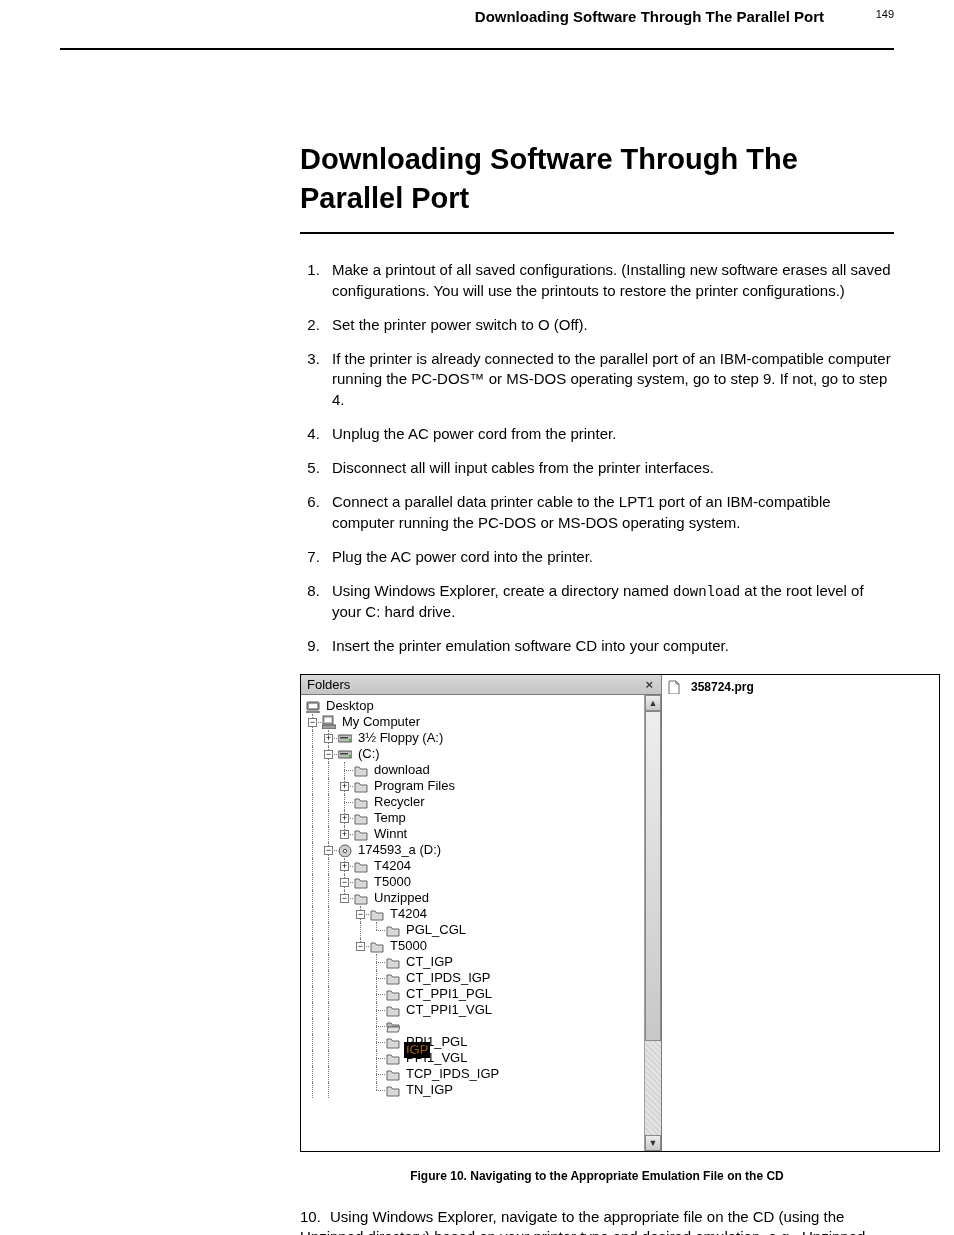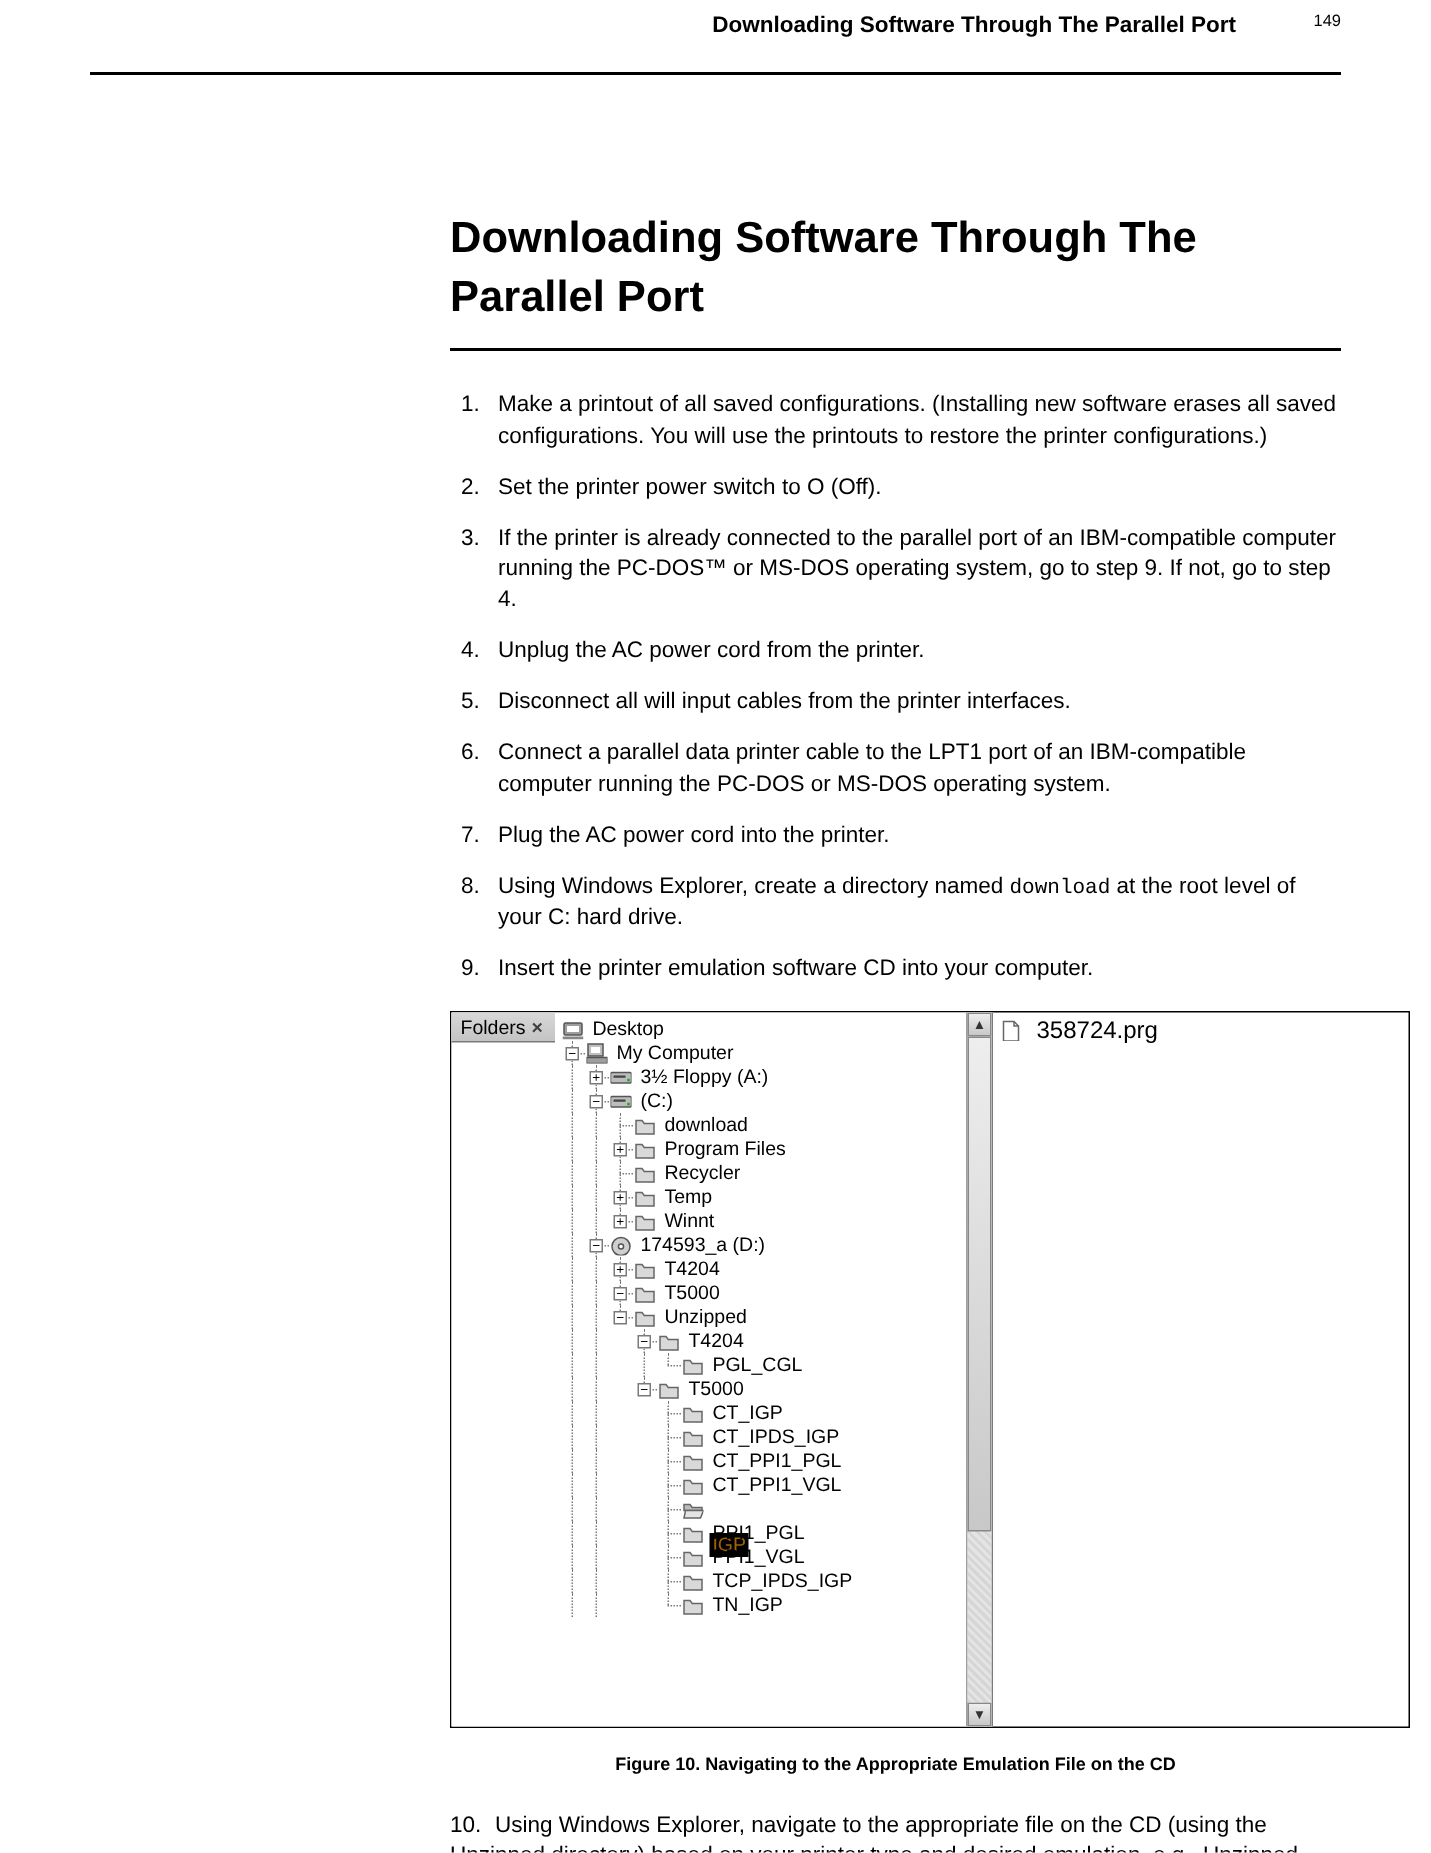--- a/index.html
+++ b/index.html
@@ -70,21 +70,21 @@
     width: 640px;
     height: 478px;
     border: 1px solid #000;
     box-sizing: border-box;
     background: #fff;
   }
   
   .folders-pane {
     width: 360px;
     display: flex;
-    flex-direction: row;
+    flex-direction: column;
     border-right: 1px solid #7a7a7a;
     background: #fff;
   }
   .folders-title {
     display: flex;
     align-items: center;
     justify-content: space-between;
     background: linear-gradient(#d8d8d8, #c4c4c4);
     border-bottom: 1px solid #7a7a7a;
     font-size: 13px;
@@ -224,21 +224,22 @@
     top: 0;
     height: 330px;
     background: linear-gradient(#eee,#c8c8c8);
     border: 1px solid #888;
     box-sizing: border-box;
   }
   
   .content-pane {
     flex: 1;
     padding: 4px;
-    font-size: 16px;
+    font-size: 12px;
+    font-weight: bold;
   }
   .file-item {
     display: flex;
     align-items: center;
     gap: 4px;
     height: 16px;
   }
   .caption {
     text-align: center;
     font-weight: bold;

